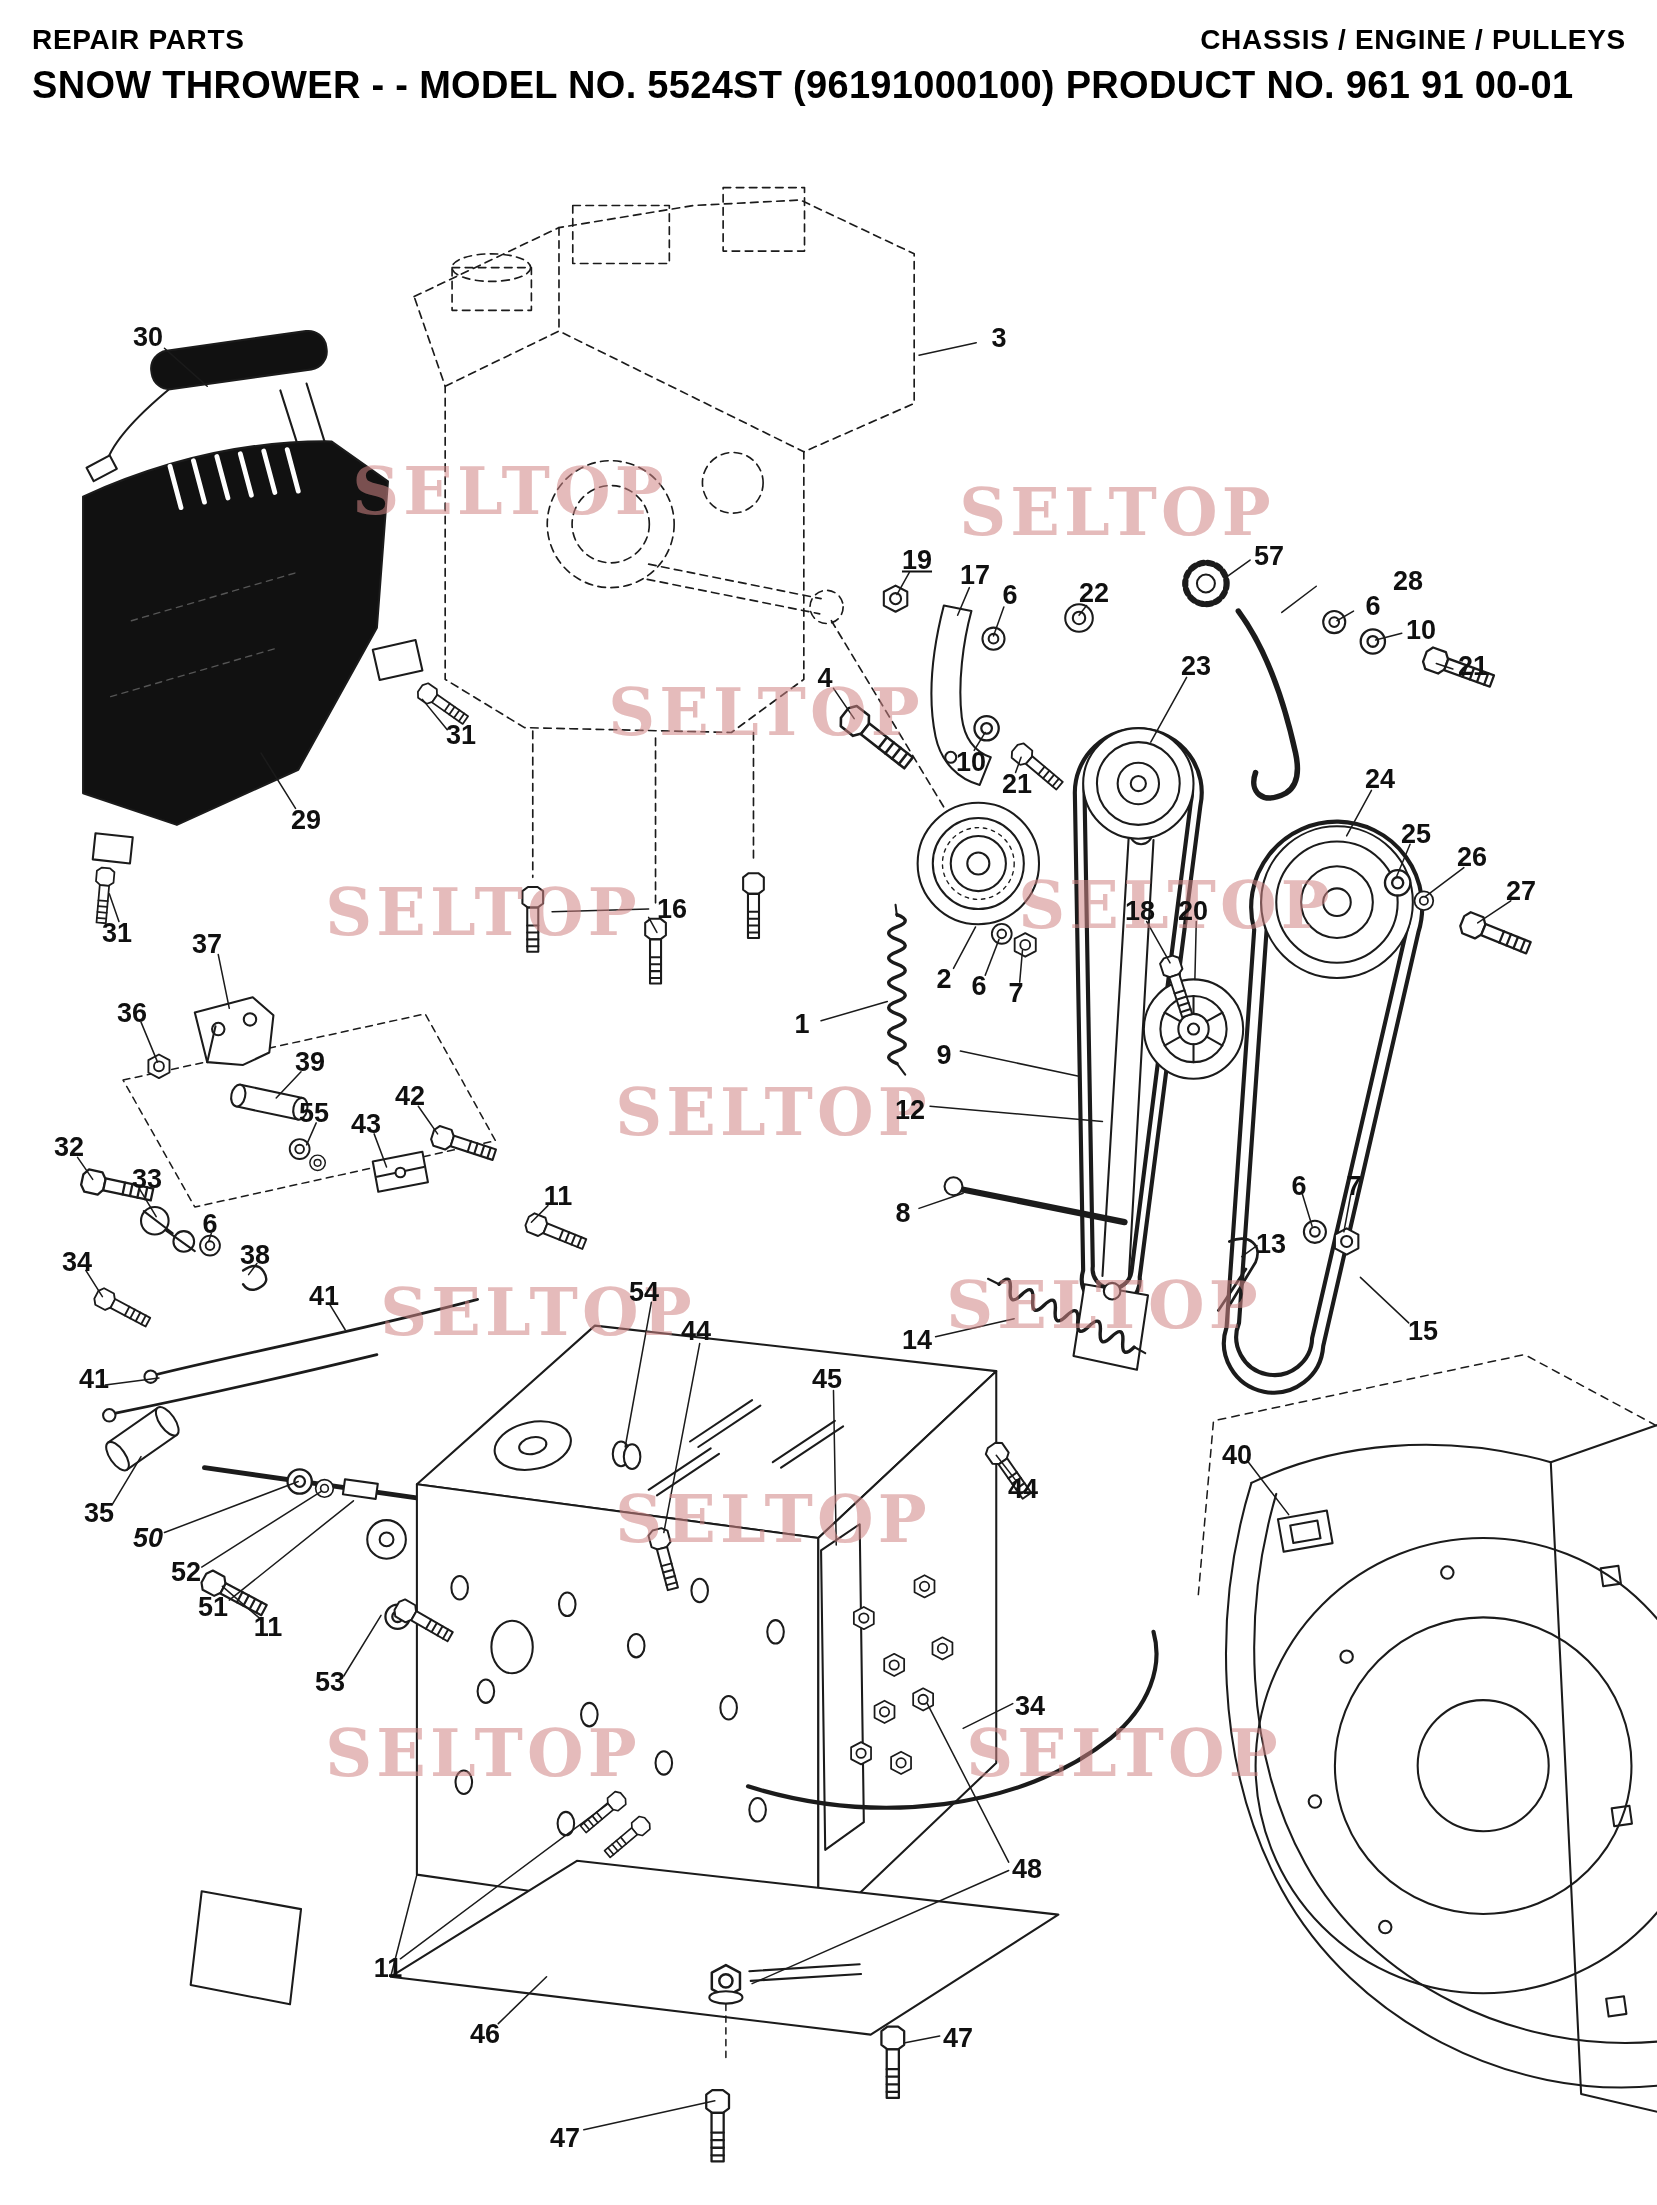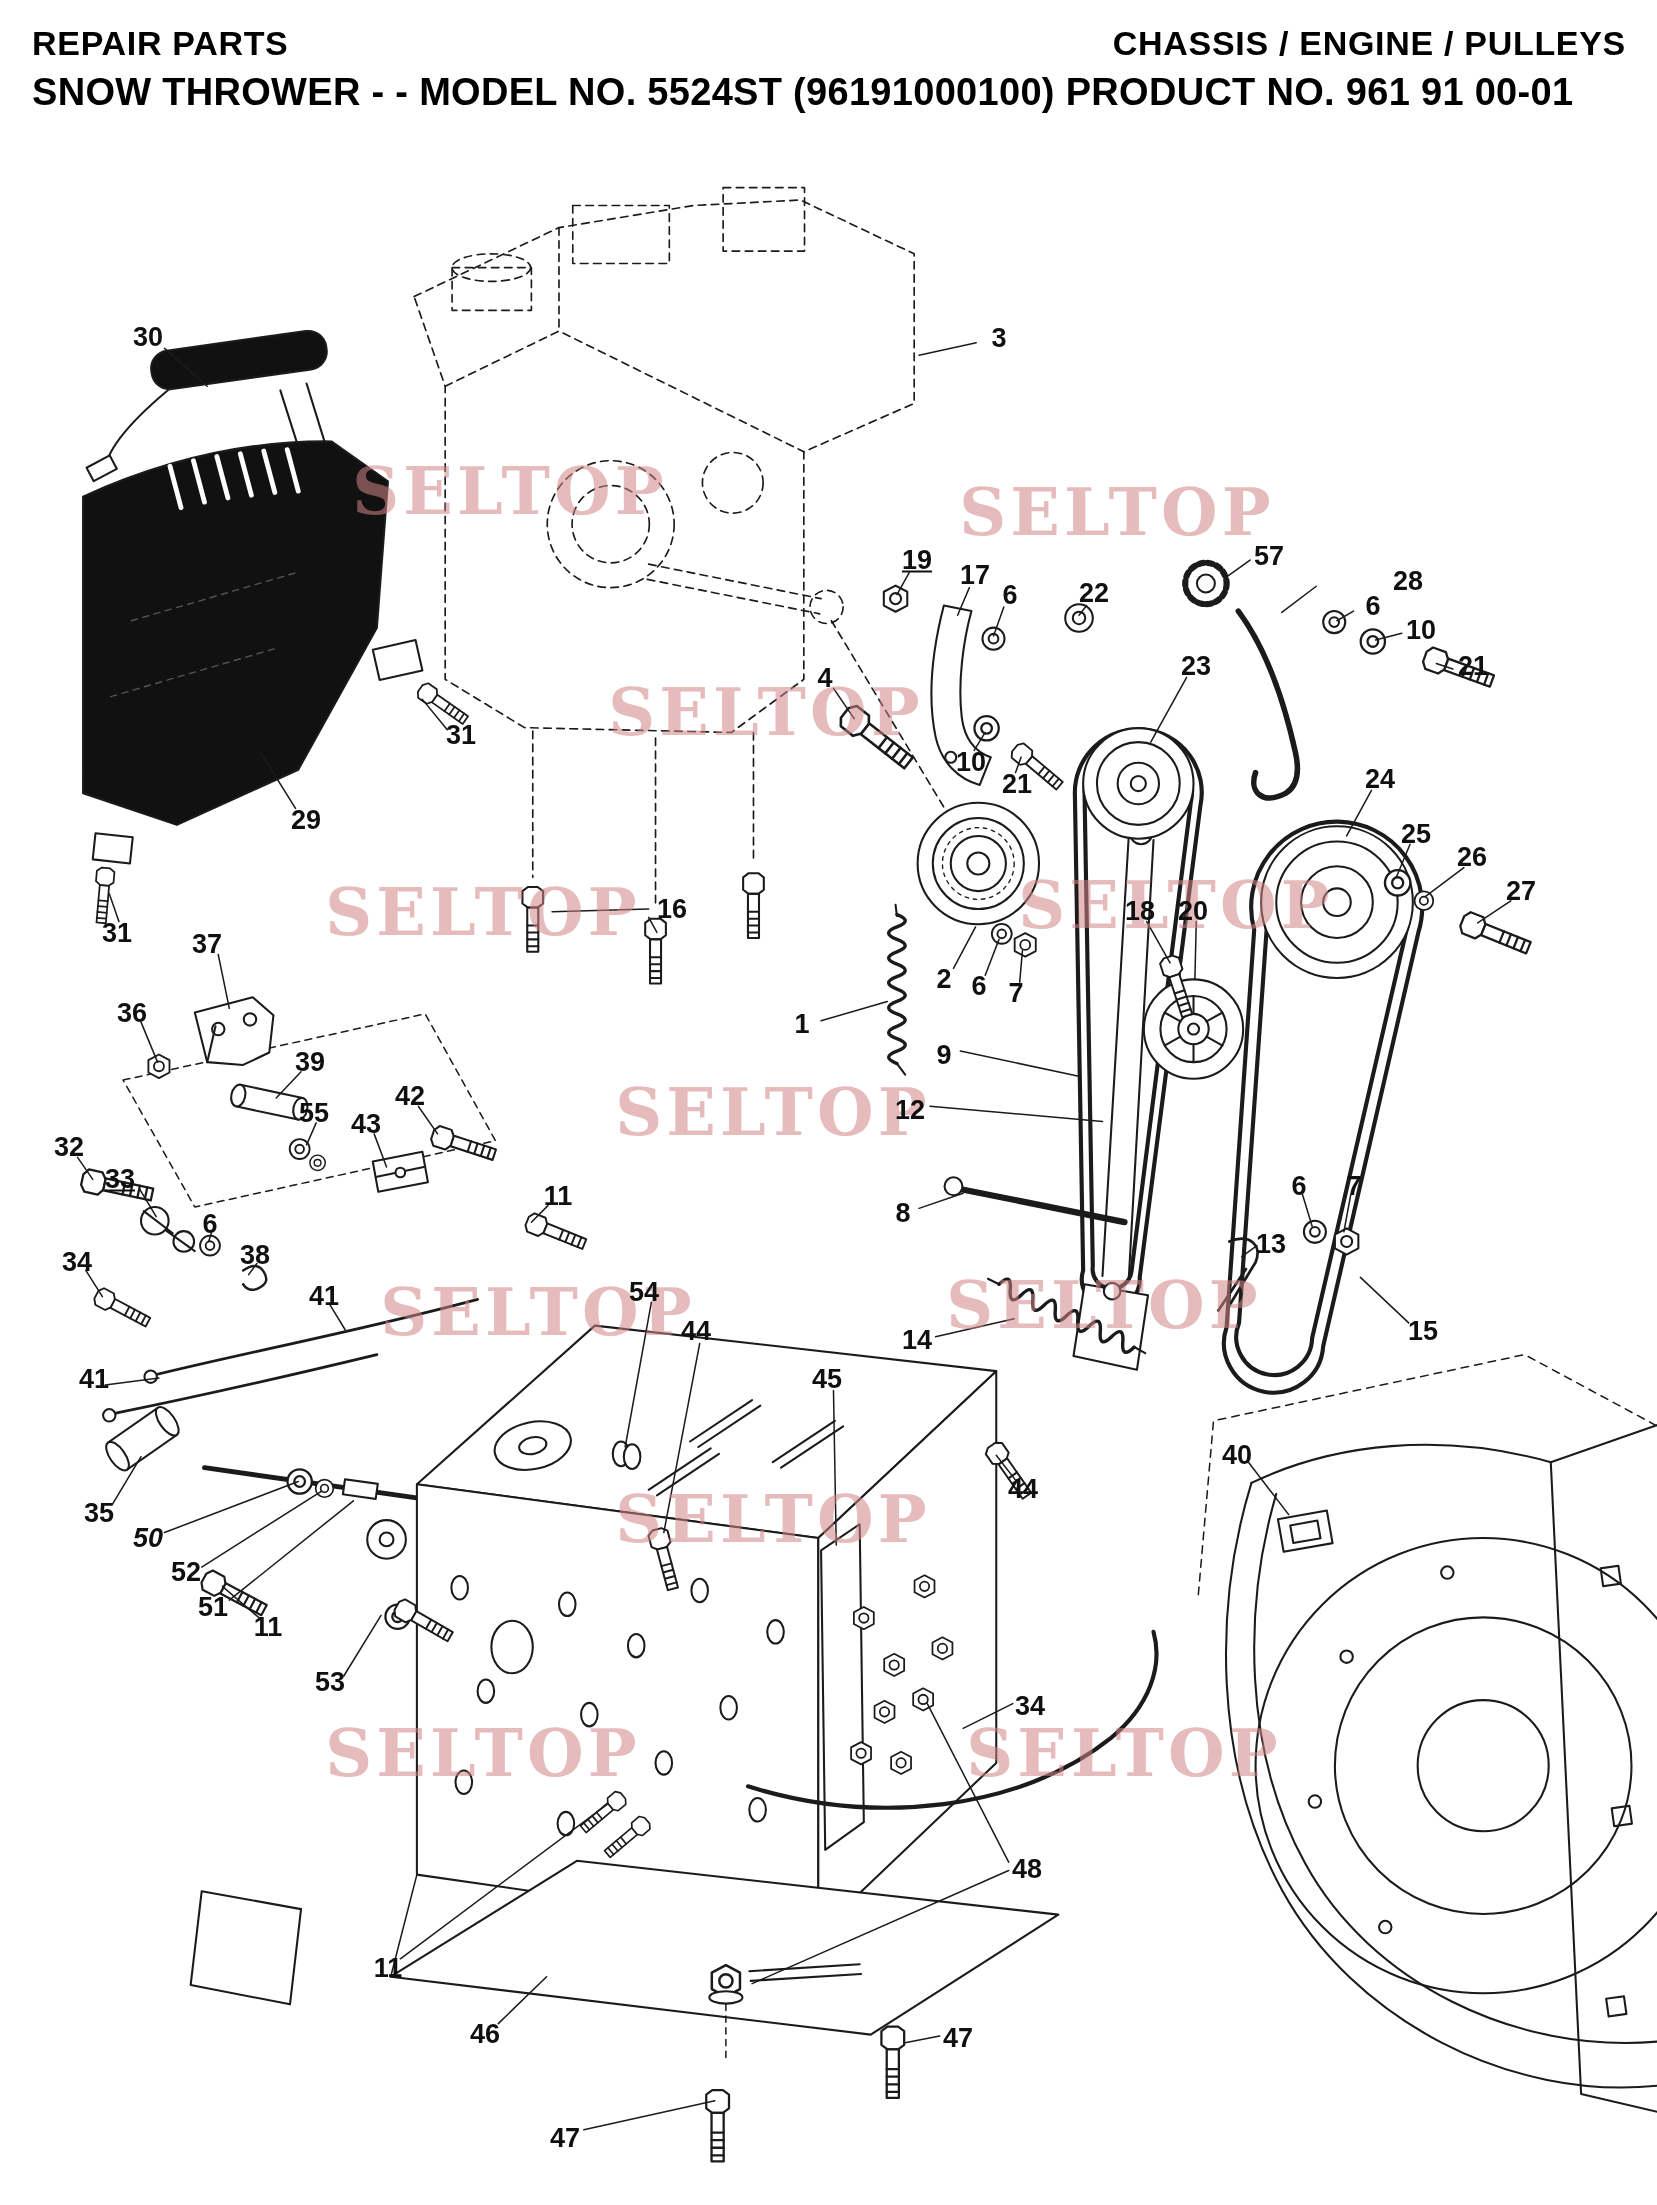--- a/index.html
+++ b/index.html
@@ -1,20 +1,20 @@
 <!DOCTYPE html>
 <html style="font-size:11px"><head>
 <meta charset="utf-8">
 <style>
   html,body{margin:0;padding:0;background:#fff;}
   .page{position:relative;width:1658px;height:2205px;background:#fff;overflow:hidden;
         font-family:"Liberation Sans",sans-serif;color:#000;}
   .header{position:absolute;top:23.5px;left:32px;right:32px;z-index:5;}
   .title-row{display:flex;justify-content:space-between;align-items:baseline;
-             font-weight:bold;font-size:34px;letter-spacing:0.7px;}
+             font-weight:bold;font-size:28px;letter-spacing:0.7px;}
   .subtitle{margin-top:8.3px;font-weight:bold;font-size:38px;letter-spacing:0.3px;white-space:nowrap;}
   .diagram{position:absolute;inset:0;}
   .diagram svg{position:absolute;left:0;top:0;z-index:1;}
   #watermarks{position:absolute;inset:0;z-index:2;pointer-events:none;}
   #callouts{position:absolute;inset:0;z-index:3;}
   .watermark{position:absolute;transform:translate(-50%,-50%);
              font-family:"DejaVu Serif",serif;font-weight:bold;font-size:65px;
              letter-spacing:4.1px;white-space:nowrap;margin-top:8px;}
   .callout{position:absolute;transform:translate(-50%,-50%);
            font-weight:bold;font-size:27px;color:#101010;}
@@ -436,21 +436,21 @@
         <div class="callout" style="left: 1140px; top: 911px;">18</div>
         <div class="callout" style="left: 1193px; top: 911px;">20</div>
         <div class="callout" style="left: 910px; top: 1110px;">12</div>
         <div class="callout" style="left: 207px; top: 944px;">37</div>
         <div class="callout" style="left: 132px; top: 1013px;">36</div>
         <div class="callout" style="left: 310px; top: 1062px;">39</div>
         <div class="callout" style="left: 314px; top: 1113px;">55</div>
         <div class="callout" style="left: 366px; top: 1124px;">43</div>
         <div class="callout" style="left: 410px; top: 1096px;">42</div>
         <div class="callout" style="left: 69px; top: 1147px;">32</div>
-        <div class="callout" style="left: 120px; top: 1179px; text-decoration: underline;">33</div>
+        <div class="callout" style="left: 147px; top: 1179px;">33</div>
         <div class="callout" style="left: 210px; top: 1224px;">6</div>
         <div class="callout" style="left: 255px; top: 1255px;">38</div>
         <div class="callout" style="left: 558px; top: 1196px;">11</div>
         <div class="callout" style="left: 77px; top: 1262px;">34</div>
         <div class="callout" style="left: 324px; top: 1296px;">41</div>
         <div class="callout" style="left: 94px; top: 1379px;">41</div>
         <div class="callout" style="left: 903px; top: 1213px;">8</div>
         <div class="callout" style="left: 1271px; top: 1244px;">13</div>
         <div class="callout" style="left: 1299px; top: 1186px;">6</div>
         <div class="callout" style="left: 1354px; top: 1186px;">7</div>

